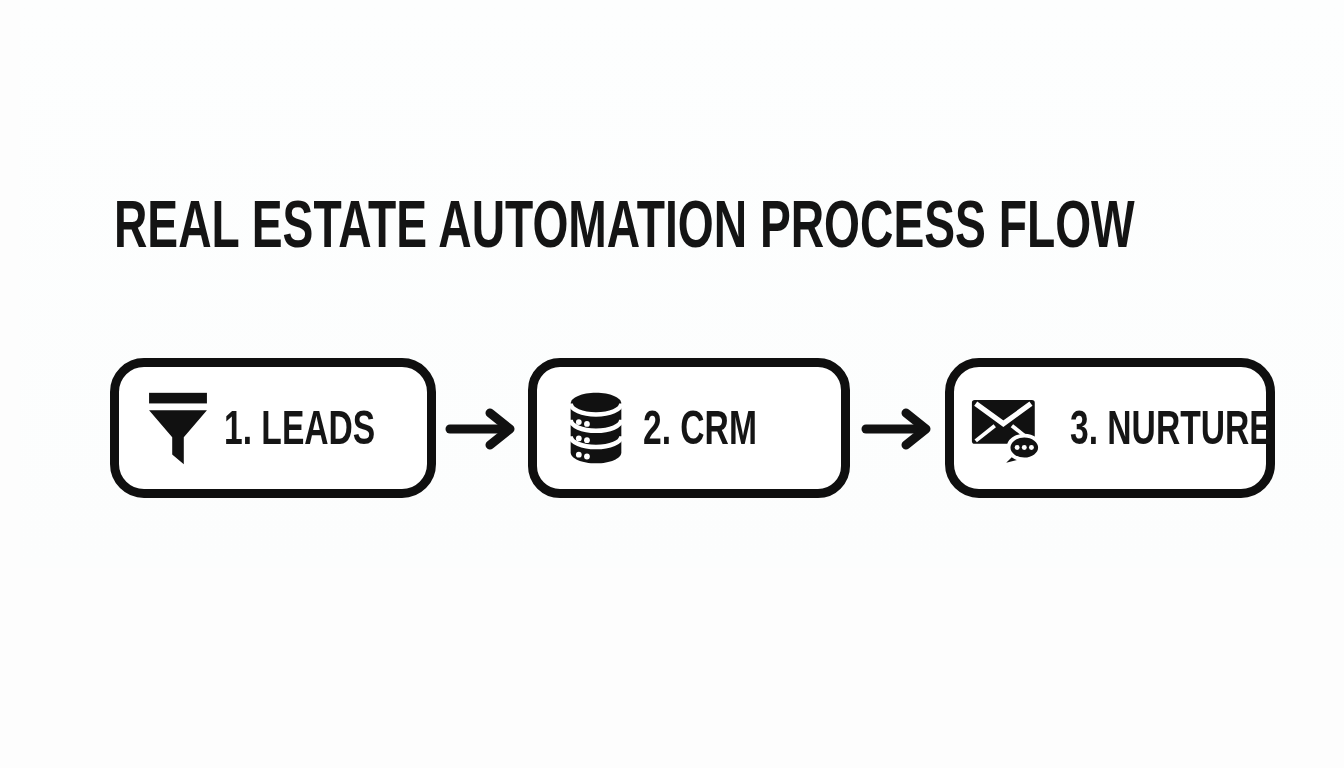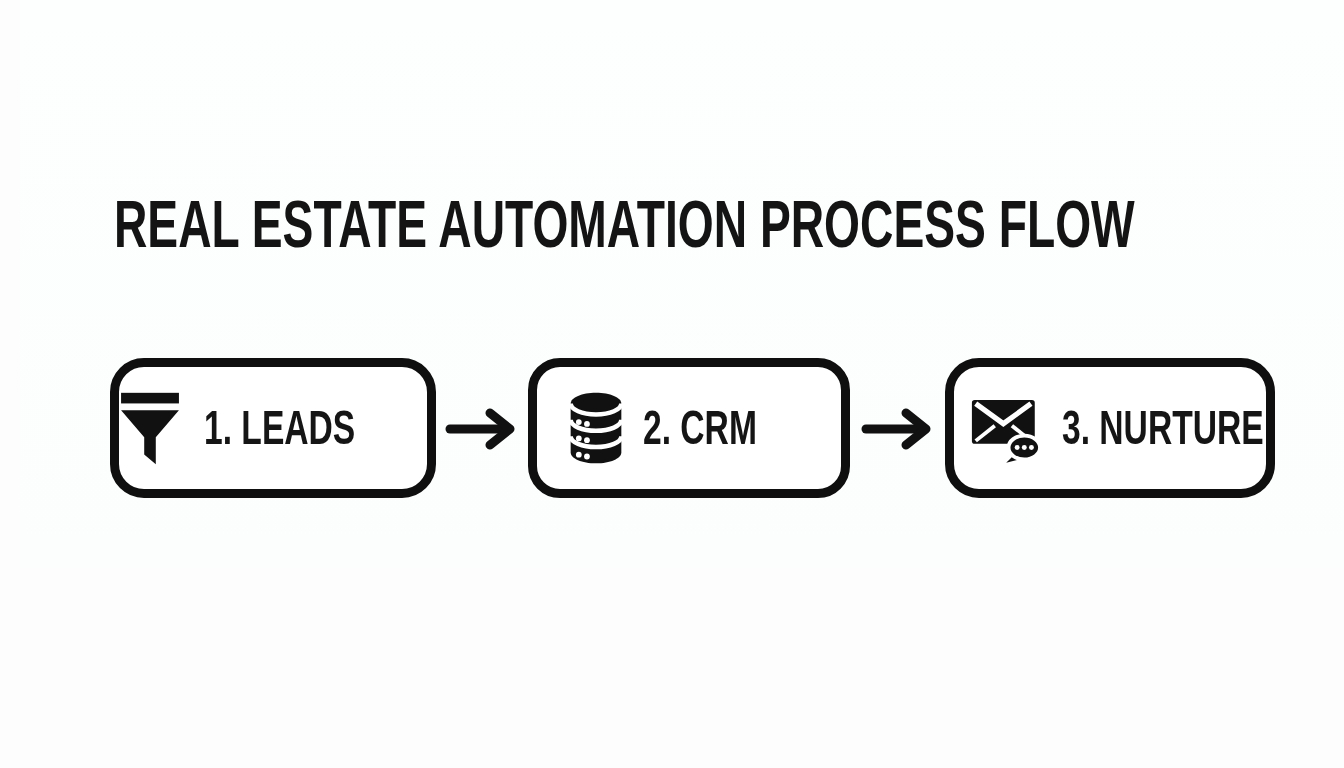--- a/index.html
+++ b/index.html
@@ -36,23 +36,23 @@
     position: absolute;
     top: 358px;
     height: 140px;
     box-sizing: border-box;
     background: #ffffff;
     border: 9px solid #0f0f0f;
     border-radius: 34px;
     display: flex;
     align-items: center;
   }
-  #step-1 { left: 90px;  width: 326px; gap: 23px; }
+  #step-1 { left: 90px;  width: 326px; padding-left: 28px; gap: 15px; }
   #step-2 { left: 508px; width: 322px; padding-left: 30px; gap: 18px; border-radius: 32px; }
-  #step-3 { left: 925px; width: 330px; padding-left: 16px; gap: 12px; }
+  #step-3 { left: 925px; width: 330px; padding-left: 16px; gap: 20px; }
   .step-label {
     font-size: 48px;
     font-weight: bold;
     color: #151515;
     line-height: 1;
     white-space: nowrap;
     transform: scaleX(0.70);
     transform-origin: left center;
   }
   .icon { flex: 0 0 auto; display: block; }

